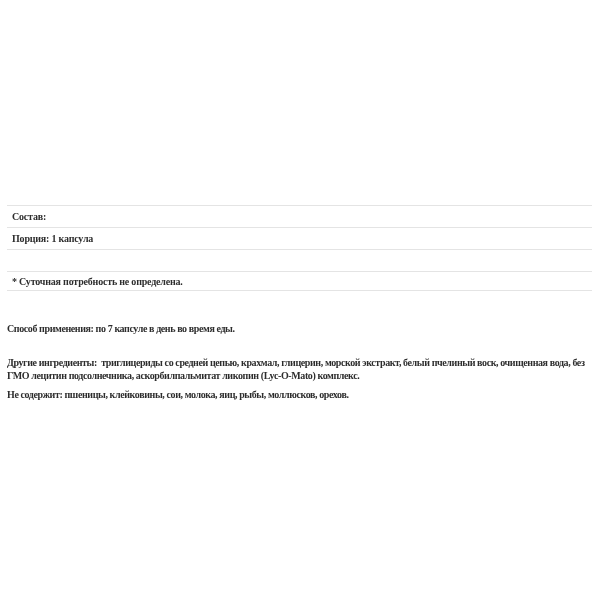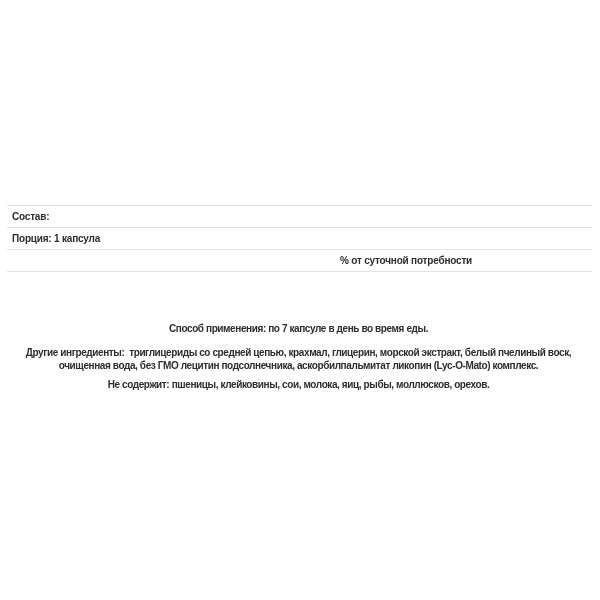--- a/index.html
+++ b/index.html
@@ -6,25 +6,24 @@
     --text:#2d2d2d;
     --line:#e4e4e4;
     --bg:#ffffff;
   }
   *{margin:0;padding:0;box-sizing:border-box;}
   html,body{background:#fff;}
   .canvas{
     position:relative;
     width:600px;height:600px;
     background:var(--bg);
-    font-family:Liberation Sans, sans-serif;
+    font-family:Liberation Serif, serif;
     font-weight:700;
     color:var(--text);
     overflow:hidden;
-    text-align:center;
   }
   
   .facts{
     position:absolute;
     left:7px;top:205px;
     width:585px;
     border-bottom:1px solid var(--line);
     font-size:10px;
     letter-spacing:-0.2px;
   }
@@ -43,38 +42,40 @@
   
   .notes{
     position:absolute;
     left:7px;top:322px;
     width:583px;
     font-size:10px;
     line-height:13px;
     letter-spacing:-0.4px;
   }
   .notes p{white-space:pre-wrap;}
-  .p-other{margin-top:11px;}
+  .p-other{margin-top:21px;}
   .p-free{margin-top:6px;}
 </style>
 </head>
 <body>
 
 <div class="canvas">
 
   <div class="facts">
     <div class="frow h22">
       <span class="full">Состав:</span>
     </div>
     <div class="frow h22">
       <span class="full">Порция: 1 капсула</span>
     </div>
     <div class="frow h22">
       <span class="c1"></span>
-      <span class="c3">% от суточной потребности</span>
+    </div>
+    <div class="frow h19">
+      <span class="full">* Суточная потребность не определена.</span>
     </div>
   </div>
 
   <div class="notes">
     <p class="p-directions">Способ применения: по 7 капсуле в день во время еды.</p>
     <p class="p-other">Другие ингредиенты:  триглицериды со средней цепью, крахмал, глицерин, морской экстракт, белый пчелиный воск, очищенная вода, без ГМО лецитин подсолнечника, аскорбилпальмитат ликопин (Lyc-O-Mato) комплекс.</p>
     <p class="p-free">Не содержит: пшеницы, клейковины, сои, молока, яиц, рыбы, моллюсков, орехов.</p>
   </div>
 
 </div>

